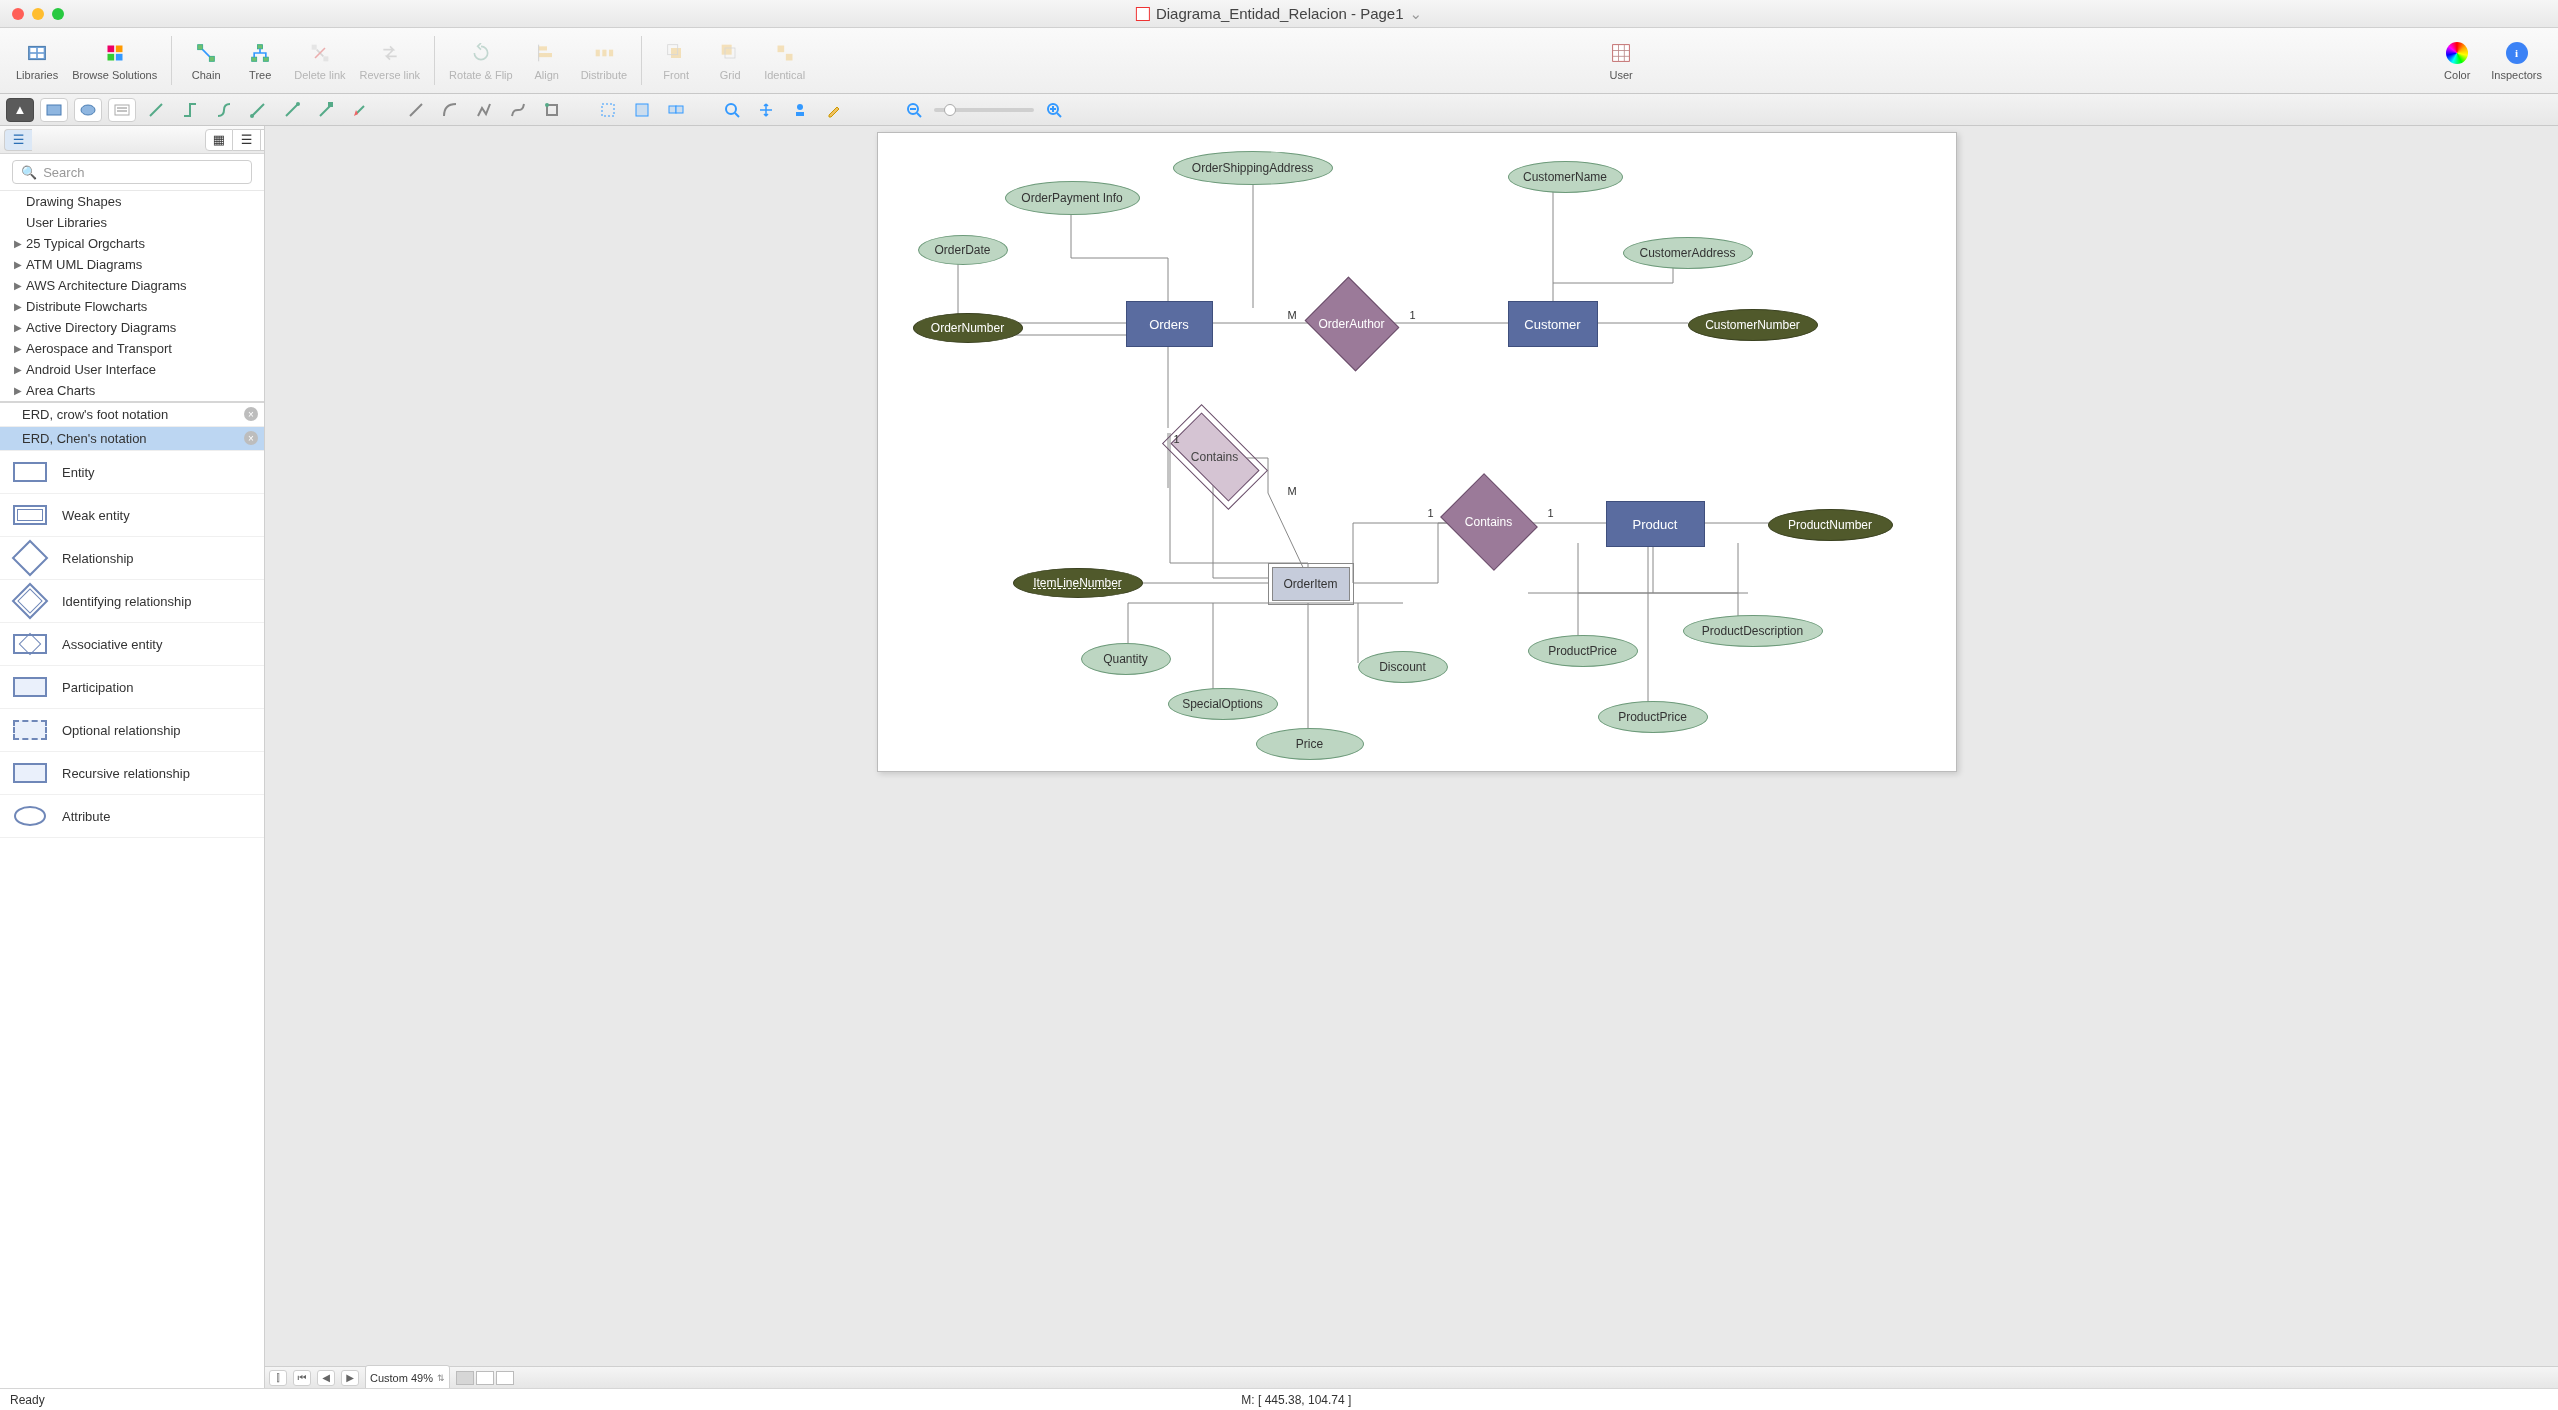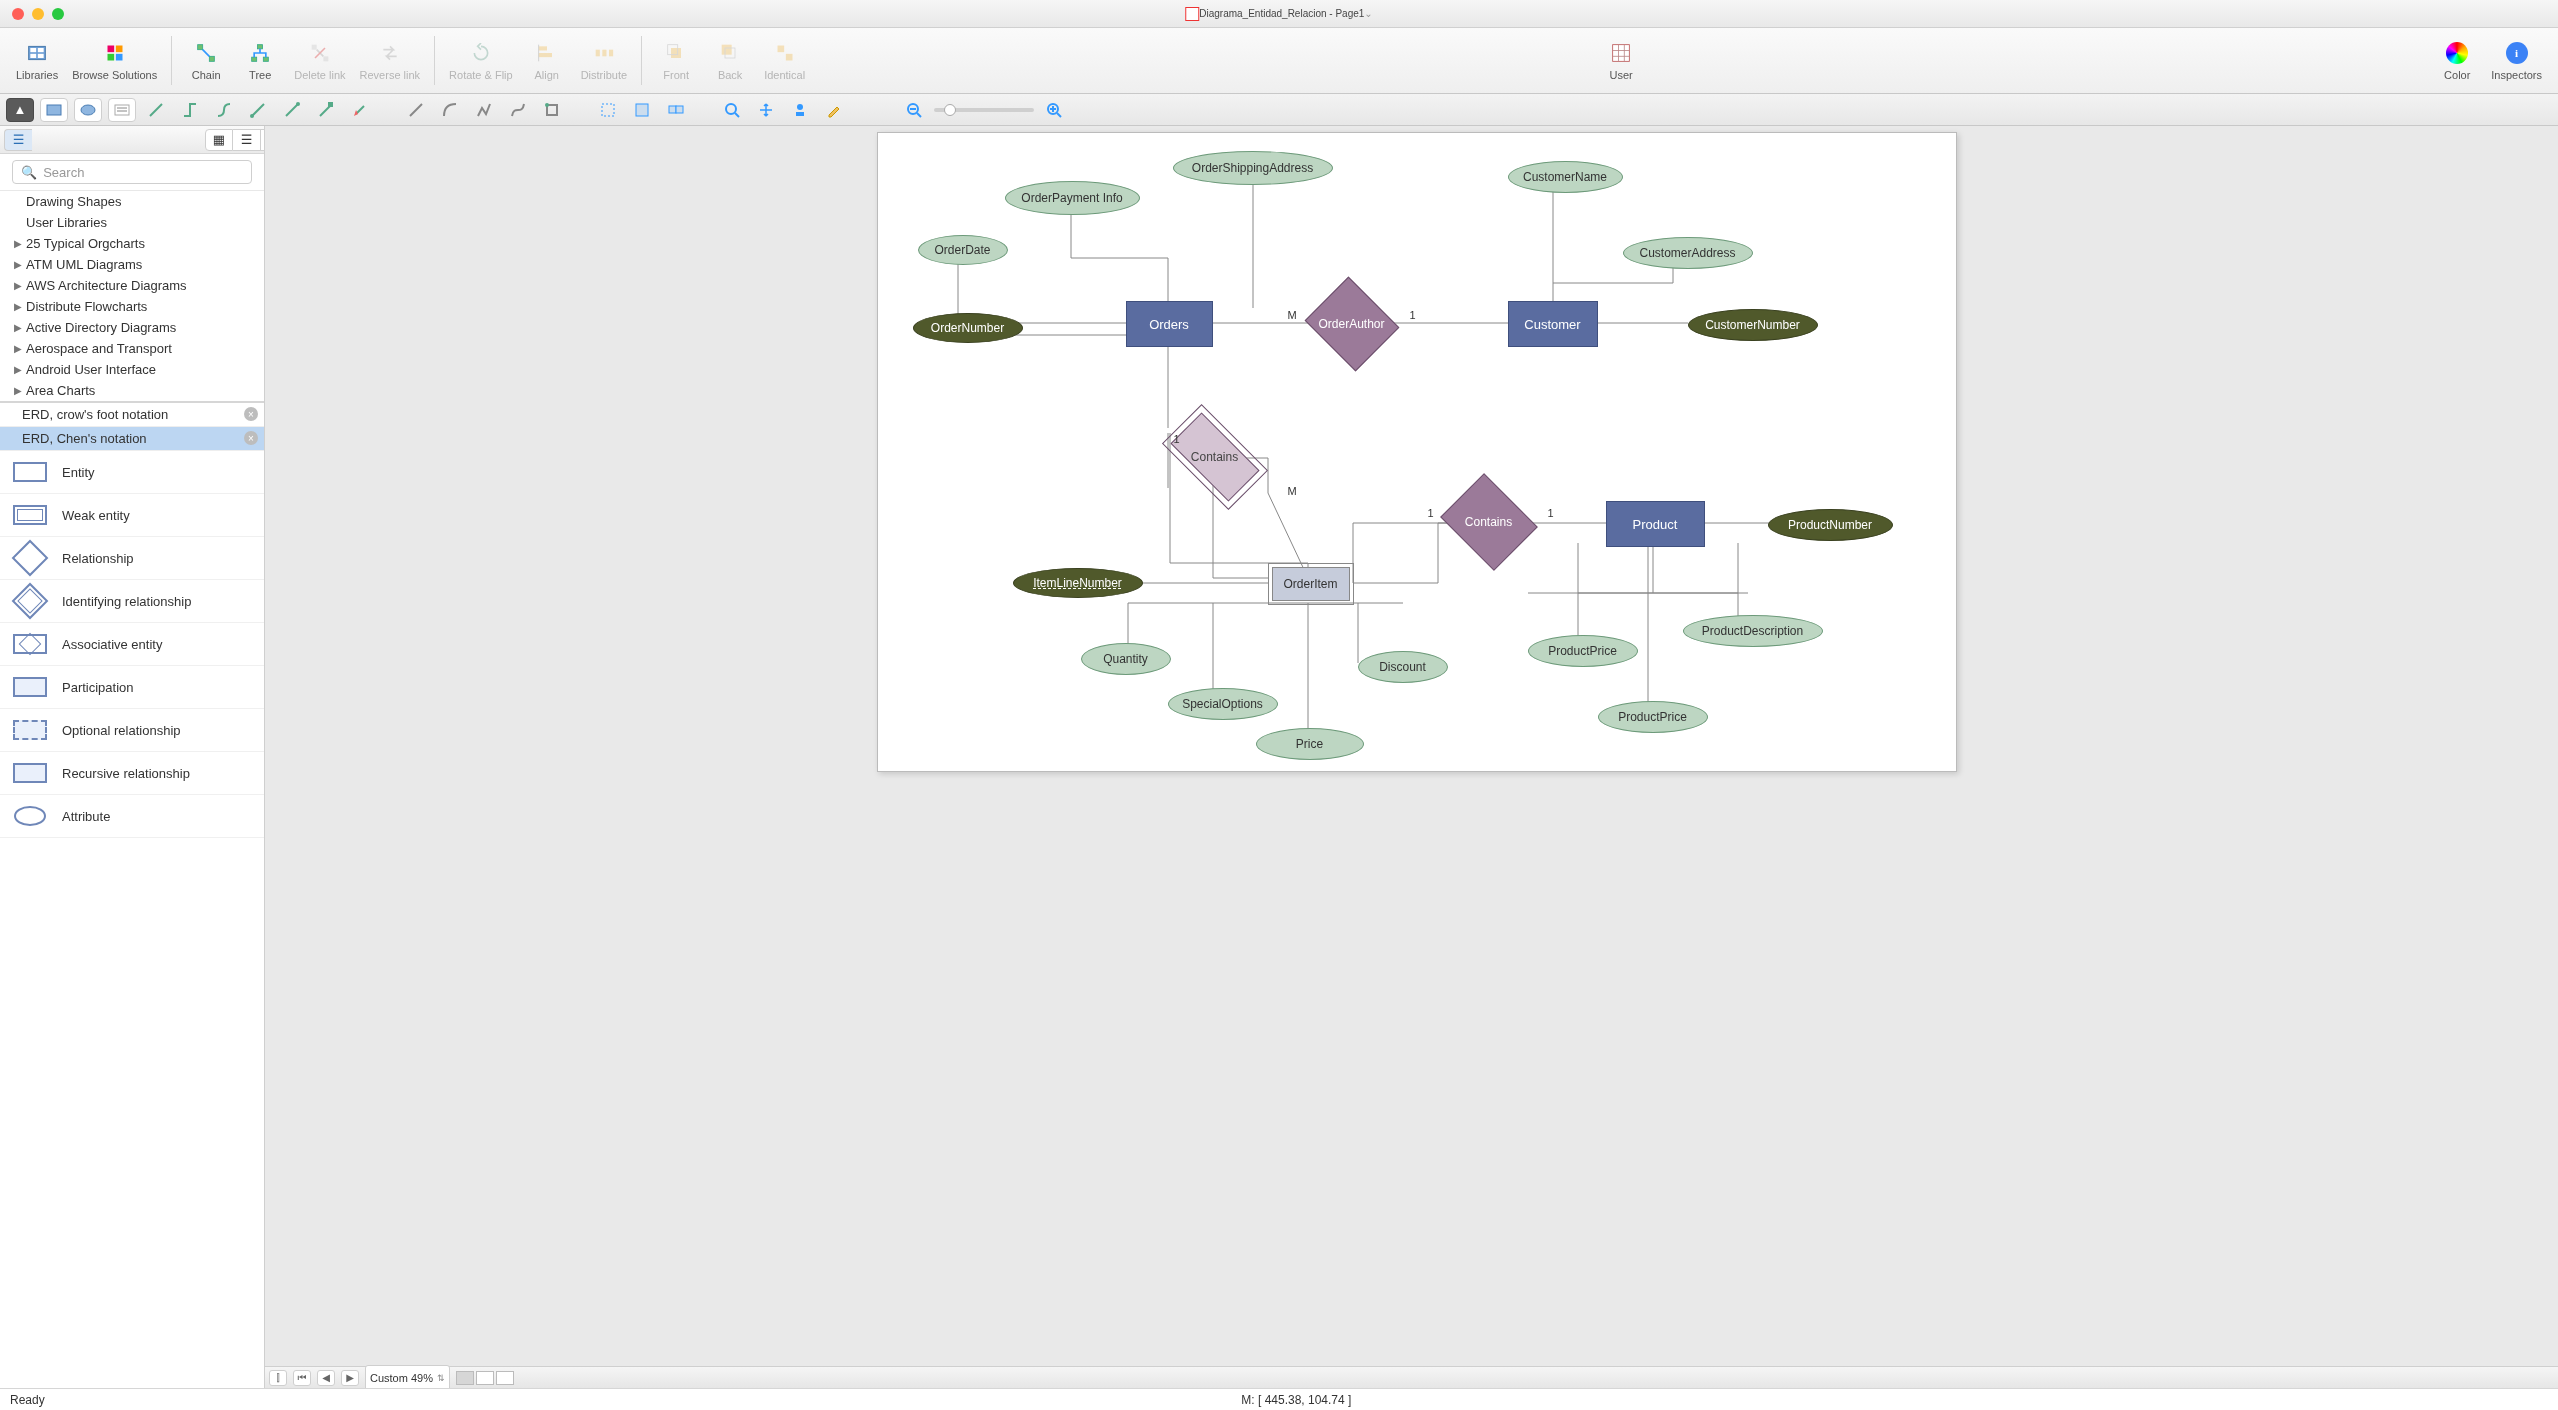--- a/index.html
+++ b/index.html
@@ -4,21 +4,21 @@
 <style>
   html,body{margin:0;padding:0;height:100%;font-family:-apple-system,Helvetica,Arial,sans-serif;font-size:13px;color:#333;background:#ececec;user-select:none}
   *{box-sizing:border-box}
   
   .titlebar{height:28px;background:linear-gradient(#f6f6f6,#e8e8e8);display:flex;align-items:center;border-bottom:1px solid #d0d0d0;position:relative}
   .traffic{display:flex;gap:8px;padding-left:12px}
   .dot{width:12px;height:12px;border-radius:50%}
   .dot.red{background:#ff5f57}
   .dot.yellow{background:#ffbd2e}
   .dot.green{background:#28c940}
-  .title{position:absolute;left:50%;transform:translateX(-50%);display:flex;align-items:center;font-size:10px;color:#444}
+  .title{position:absolute;left:50%;transform:translateX(-50%);display:flex;align-items:center;gap:6px;font-size:15px;color:#444}
   .title .doc-icon{width:14px;height:14px;background:#fff;border:1px solid #e33;display:inline-block}
   .title .chev{color:#999}
   
   .toolbar{height:66px;background:linear-gradient(#fafafa,#efefef);border-bottom:1px solid #c8c8c8;display:flex;align-items:stretch;padding:0 6px}
   .tool-group{display:flex;align-items:center;gap:14px;padding:0 10px}
   .tool-sep{width:1px;background:#d4d4d4;margin:8px 4px}
   .tool-item{display:flex;flex-direction:column;align-items:center;gap:4px;font-size:11px;color:#555;min-width:40px}
   .tool-item.disabled{color:#b5b5b5}
   .tool-icon{width:28px;height:24px;display:flex;align-items:center;justify-content:center}
   .spacer{flex:1}
@@ -224,21 +224,21 @@
         </div>
       <span>Front</span>
     </div>
     <div class="tool-item disabled">
       <div class="tool-icon">
           <svg class="ic" viewBox="0 0 24 24" opacity=".4">
             <rect x="2" y="2" width="12" height="12" fill="#f0c060"></rect>
             <rect x="6" y="6" width="12" height="12" fill="none" stroke="#aaa"></rect>
           </svg>
         </div>
-      <span>Back</span>
+      <span>Grid</span>
     </div>
     <div class="tool-item disabled">
       <div class="tool-icon">
           <svg class="ic" viewBox="0 0 24 24" opacity=".4">
             <rect x="3" y="3" width="8" height="8" fill="#f0c060"></rect>
             <rect x="13" y="13" width="8" height="8" fill="#f0c060"></rect>
           </svg>
         </div>
       <span>Identical</span>
     </div>

